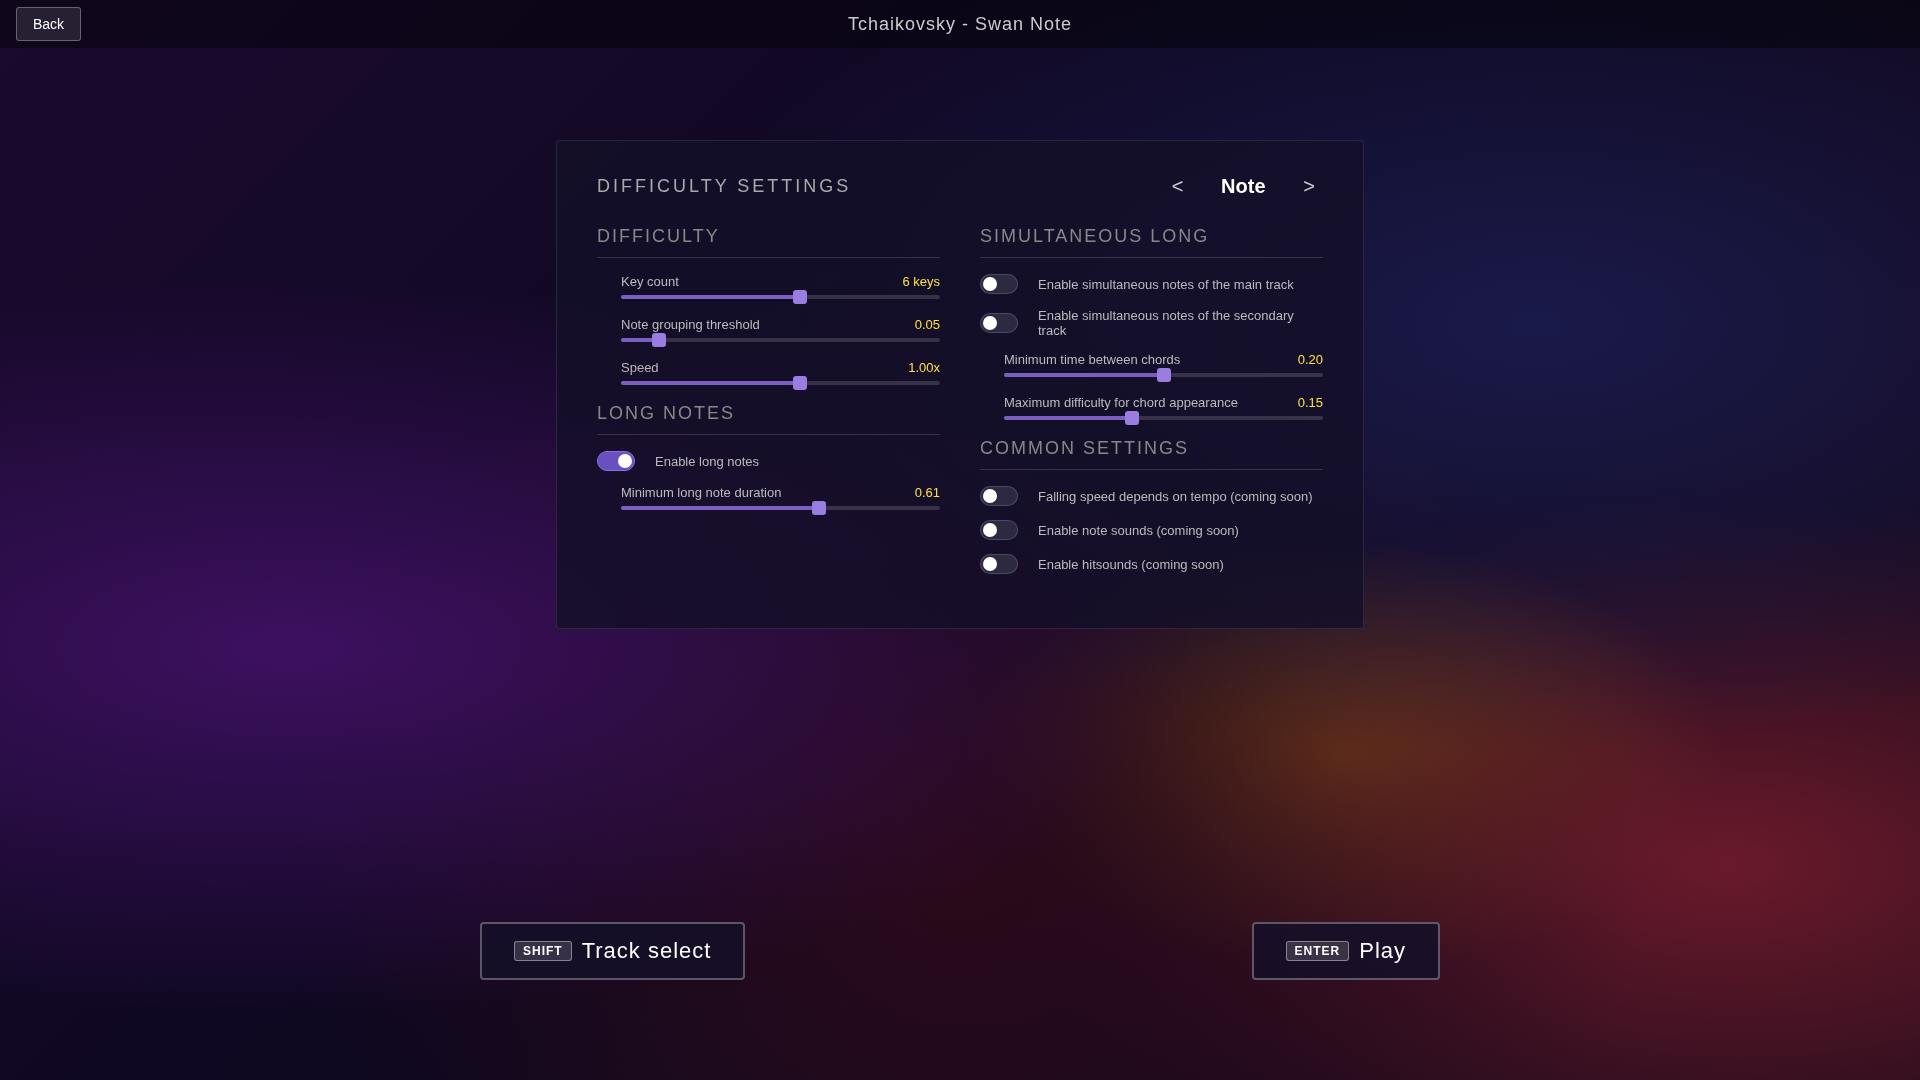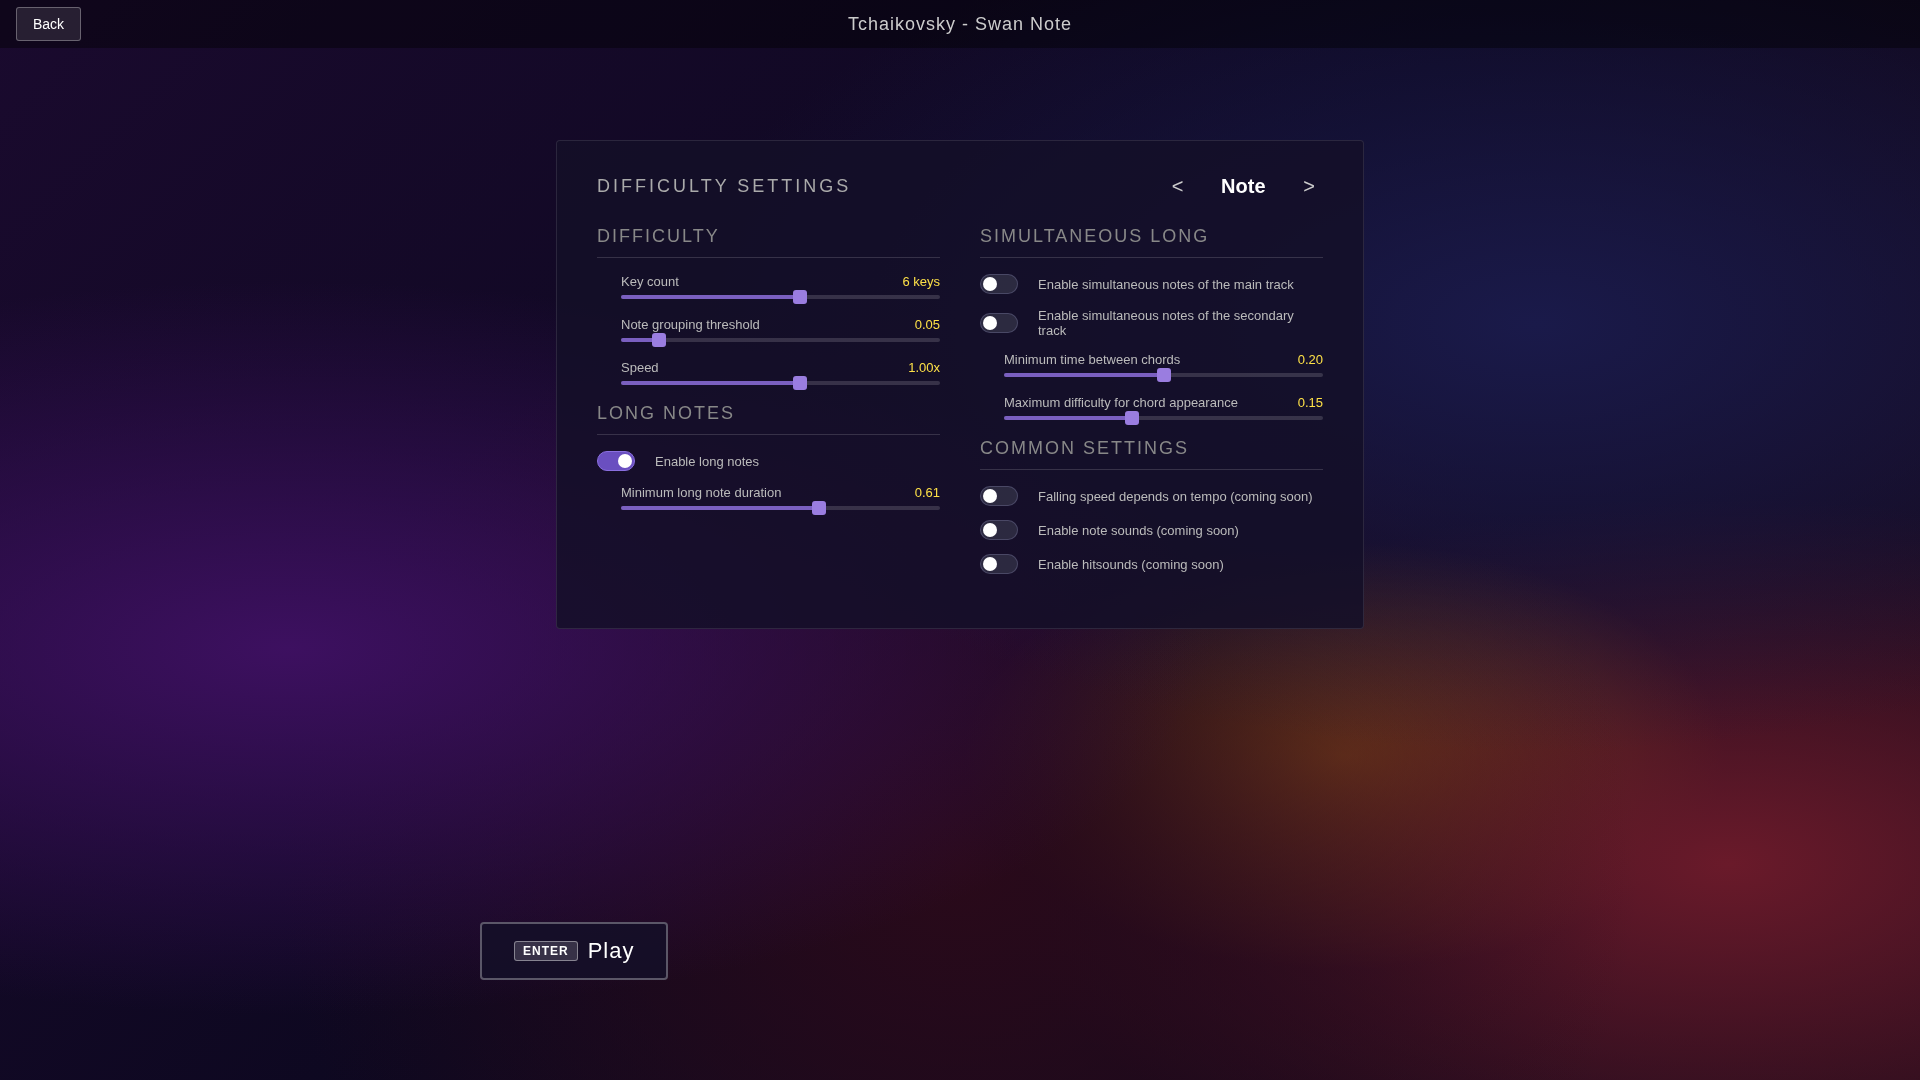--- a/index.html
+++ b/index.html
@@ -393,16 +393,20 @@
           <div class="toggle-knob"></div>
         </div>
         <span class="toggle-label">Enable hitsounds (coming soon)</span>
       </div>
     </div>
   </div>
 </div>
 
 <div class="bottom-buttons">
   <button class="action-btn">
+    <span class="key-badge">SHIFT</span>
+    <span>Track select</span>
+  </button>
+  <button class="action-btn">
     <span class="key-badge">ENTER</span>
     <span>Play</span>
   </button>
 </div>
 
 </body></html>

